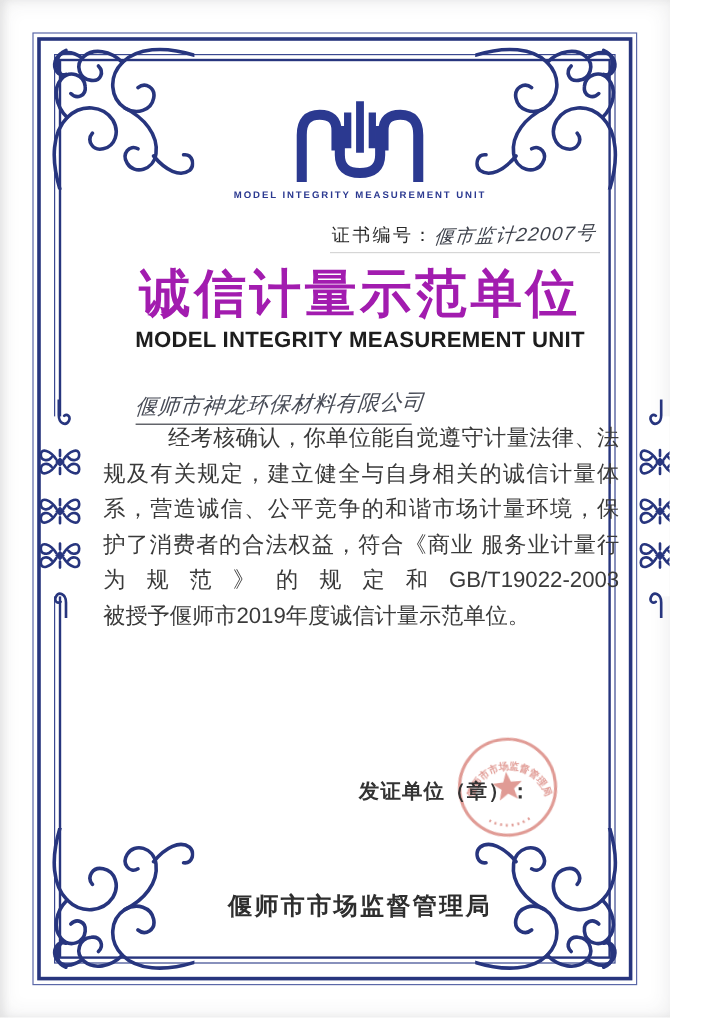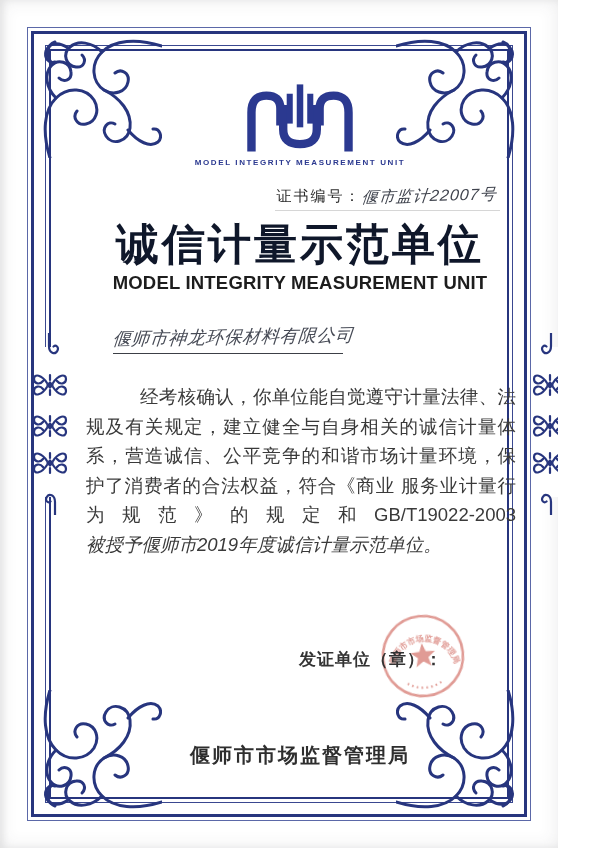--- a/index.html
+++ b/index.html
@@ -38,41 +38,41 @@
     border-bottom:1px solid #d6d6d6;padding:0 4px 3px 2px;
   }
   .cert-no .lbl{font-family:Liberation Sans, sans-serif;font-size:15px;color:#2a2a2a;letter-spacing:2px;}
   .cert-no .val{
     display:inline-block;font-size:16px;color:#3f434d;font-style:italic;
     transform:skewX(-7deg) rotate(-1.5deg);letter-spacing:1px;
   }
   .title-cn{
     position:absolute;left:0;top:216px;width:600px;text-align:center;
     font-family:"Liberation Serif","DejaVu Serif",serif;
-    font-size:43px;font-weight:800;letter-spacing:3px;color:#0f172a;
+    font-size:43px;font-weight:800;letter-spacing:3px;color:#a21caf;
   }
   .title-en{
     position:absolute;left:0;top:272px;width:600px;text-align:center;
     font-size:18.5px;font-weight:bold;letter-spacing:.2px;color:#1d1d1d;
   }
   .awardee{
     position:absolute;left:113px;top:325px;width:230px;
     border-bottom:1.5px solid #3c3f46;padding-bottom:4px;
   }
   .awardee .hand{
     display:inline-block;font-size:18px;color:#474b56;font-style:italic;
     transform:skewX(-6deg) rotate(-1deg);letter-spacing:.5px;white-space:nowrap;
   }
   .body-text{
-    position:absolute;left:86px;top:382px;width:430px;
+    position:absolute;left:86px;top:350px;width:430px;
     font-size:18.5px;line-height:29.6px;color:#3a3a3a;
   }
   .bline{text-align:justify;text-align-last:justify;}
   .bline.first{text-indent:54px;}
-  .bline.last{text-align-last:left;font-style:italic;}
+  .bline.last{text-align-last:left;}
   .issuer-label{
     position:absolute;left:299px;top:648px;font-size:17px;font-weight:600;
     letter-spacing:1px;color:#333333;z-index:6;
   }
   .seal{
     position:absolute;left:368px;top:601px;width:110px;height:110px;z-index:5;
     opacity:.8;filter:blur(.4px);transform:rotate(-6deg);
   }
   .footer-name{
     position:absolute;left:0;top:742px;width:600px;text-align:center;

